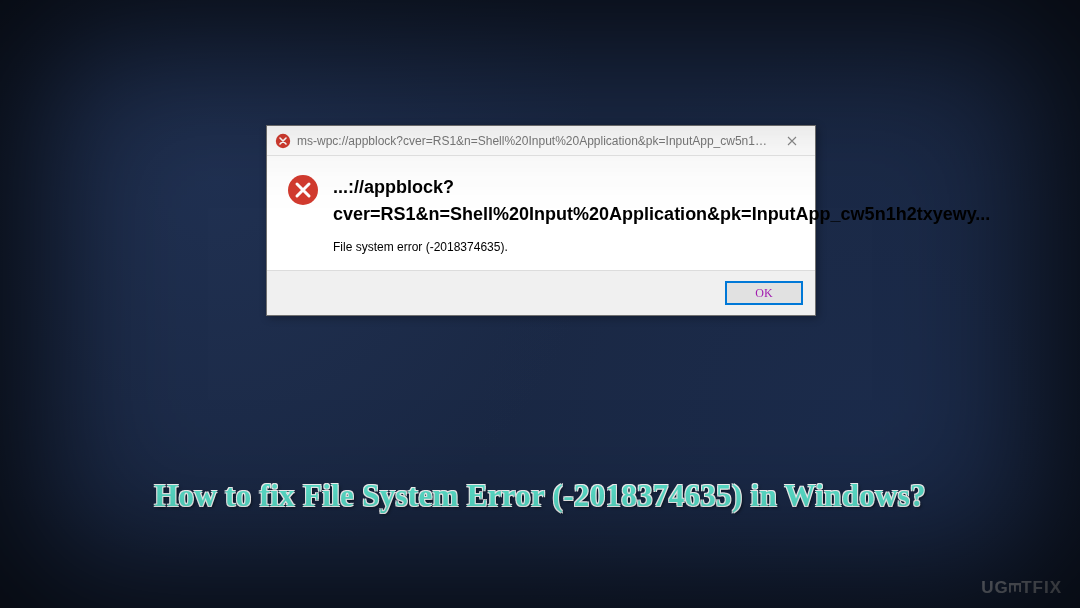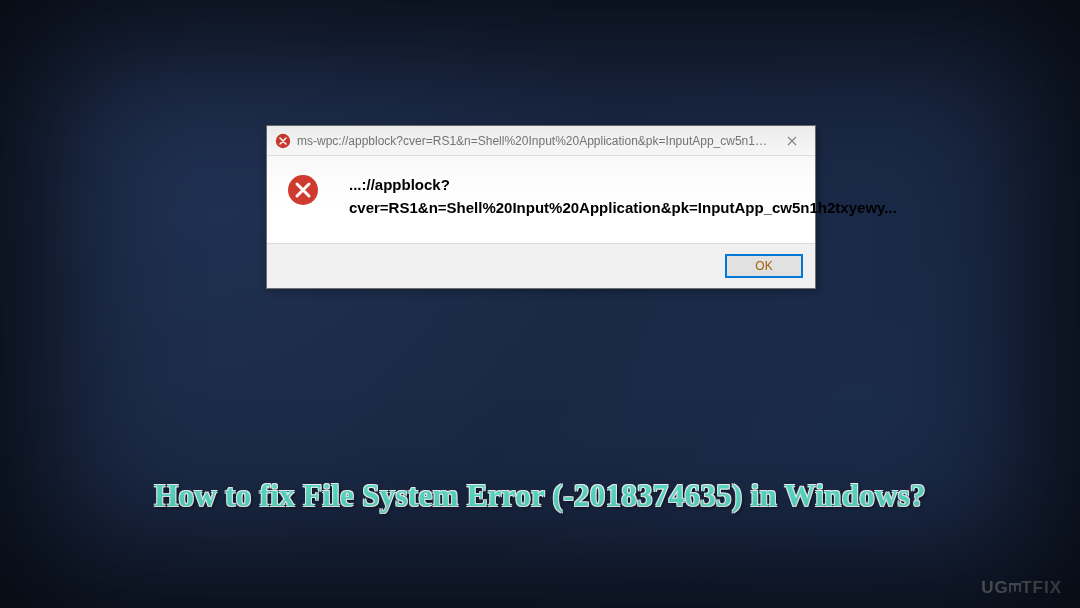--- a/index.html
+++ b/index.html
@@ -77,41 +77,41 @@
       flex-shrink: 0;
     }
     .body-text {
       font-size: 12px;
       color: #000;
       line-height: 1.5;
     }
     .body-heading {
       font-weight: 600;
       margin-bottom: 10px;
-      font-size: 15px;
-      margin-left: 16px;
+      font-size: 18px;
     }
     .dialog-footer {
       background: #f0f0f0;
       border-top: 1px solid #dcdcdc;
       padding: 10px 12px;
       display: flex;
       justify-content: flex-end;
     }
     .ok-button {
       min-width: 78px;
       height: 24px;
       background: #e1e1e1;
       border: 2px solid #0078d7;
       font-size: 12px;
-      color: #a16207;
+      color: #a21caf;
       cursor: pointer;
       display: flex;
       align-items: center;
       justify-content: center;
+      font-family: Liberation Serif, serif;
     }
     .caption {
       position: absolute;
       width: 100%;
       text-align: center;
       top: 478px;
       font-family: "Comic Sans MS", "Comic Sans", cursive;
       font-size: 31px;
       font-weight: bold;
       color: #5eead4;
@@ -154,20 +154,21 @@
       </svg>
     </div>
   </div>
   <div class="dialog-body">
     <svg class="body-icon" viewBox="0 0 32 32">
       <circle cx="16" cy="16" r="15" fill="#d23b2f"></circle>
       <path d="M10 10 L22 22 M22 10 L10 22" stroke="#fff" stroke-width="3" stroke-linecap="round"></path>
     </svg>
     <div class="body-text">
       <div class="body-heading">...://appblock?cver=RS1&amp;n=Shell%20Input%20Application&amp;pk=InputApp_cw5n1h2txyewy...</div>
+      <div>File system error (-2018374635).</div>
     </div>
   </div>
   <div class="dialog-footer">
     <div class="ok-button">OK</div>
   </div>
 </div>
 
 <div class="caption">How to fix File System Error (-2018374635) in Windows?</div>
 
 <div class="watermark">

